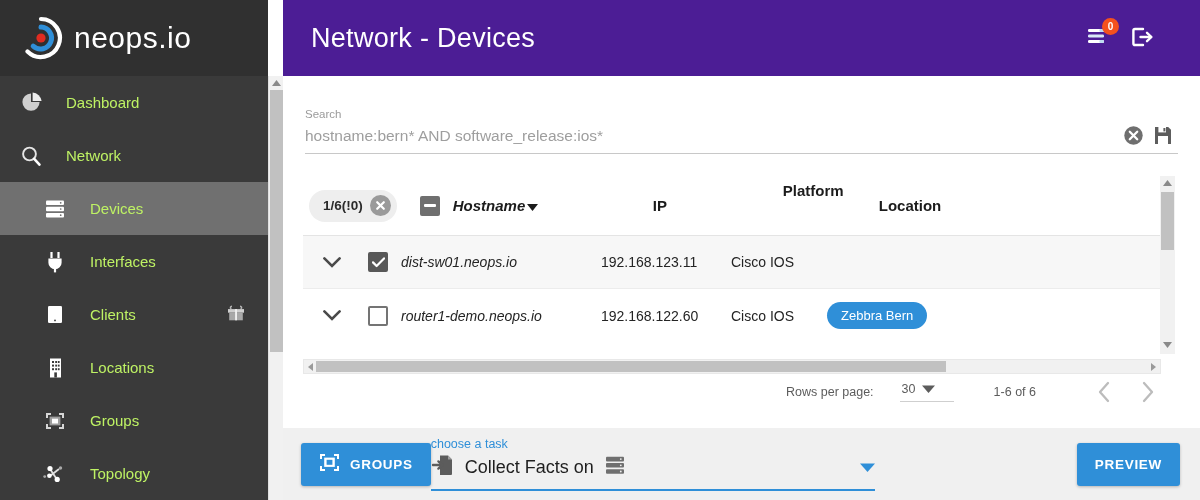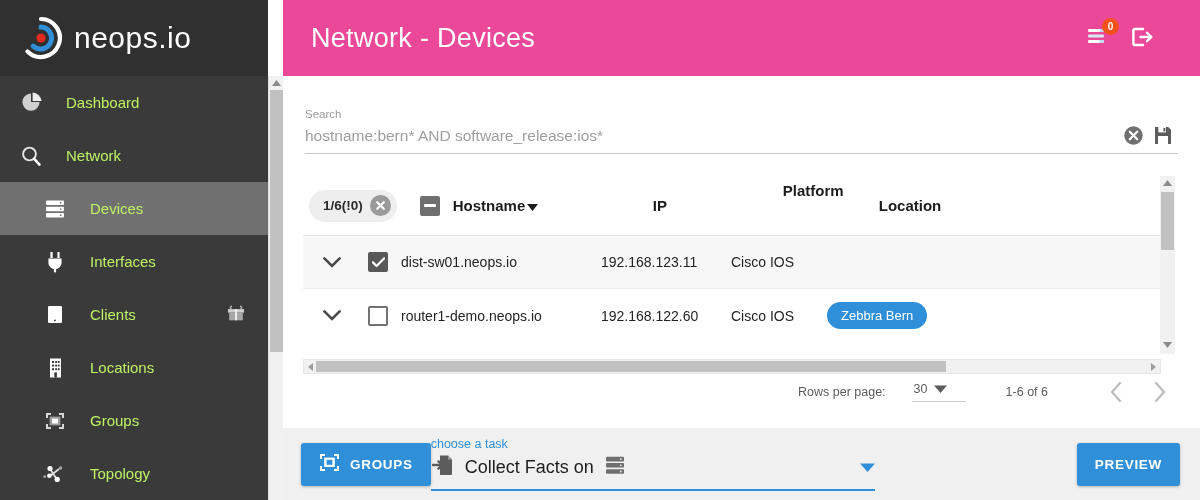--- a/index.html
+++ b/index.html
@@ -53,21 +53,21 @@
   }
   #sb-scroll .arr {
     position: absolute; left: 0; width: 15px; height: 14px;
     display: flex; align-items: center; justify-content: center;
   }
 
   
   #header {
     position: absolute; left: 283px; top: 0;
     width: 917px; height: 76px;
-    background: #ec4899; display: flex; align-items: center;
+    background: #4c1d95; display: flex; align-items: center;
   }
   #header .title {
     color: #ffffff; font-size: 27px; font-weight: 300;
     margin-left: 28px; letter-spacing: .3px;
   }
   #header .h-icons {
     margin-left: auto; display: flex; align-items: center; gap: 18px;
     padding-right: 44px;
   }
   .h-ico-wrap { position: relative; width: 26px; height: 26px; cursor: pointer; }
@@ -121,21 +121,21 @@
   }
   .col-chev { width: 46px; display: flex; justify-content: center; }
   .col-check { width: 46px; display: flex; justify-content: center; }
   .cbox {
     width: 20px; height: 20px; border: 2px solid #747474; border-radius: 2px;
     background: #ffffff; cursor: pointer;
     display: flex; align-items: center; justify-content: center;
   }
   .cbox.filled { background: #585858; border-color: #585858; }
   .cbox.indet { background: #6f6f6f; border-color: #6f6f6f; }
-  .col-host { width: 200px; }
+  .col-host { width: 200px; font-style: italic; }
   .col-ip { width: 130px; }
   .col-plat { width: 96px; }
   .col-loc { width: 200px; }
   .th {
     font-size: 15px; font-weight: 700; color: #1c1c1c;
     display: flex; align-items: center;
   }
   .th.platform { align-self: flex-start; padding-top: 6px; }
   .sortarrow { margin-left: 2px; }
   .trow {
@@ -160,21 +160,21 @@
     position: absolute; left: 0; bottom: -20px; width: 858px; height: 15px;
     background: #f1f1f1; border: 1px solid #e8e8e8;
   }
   #tbl-hscroll .thumb {
     position: absolute; top: 1px; left: 12px; width: 630px; height: 11px; background: #c1c1c1;
   }
   .sb-arrow { display: flex; align-items: center; justify-content: center; }
 
   
   #paginator {
-    position: absolute; right: 18px; top: 305px;
+    position: absolute; right: 30px; top: 305px;
     display: flex; align-items: center; font-size: 12.5px; color: #5c5c5c;
   }
   #paginator .rpp-label { margin-right: 26px; }
   .rpp-select {
     display: flex; align-items: center; gap: 6px;
     border-bottom: 1px solid #cfcfcf; padding: 0 2px 5px 2px;
     cursor: pointer; min-width: 54px;
   }
   .range { margin: 0 46px 0 40px; }
   .pg-btn { width: 44px; display: flex; justify-content: center; cursor: pointer; }

